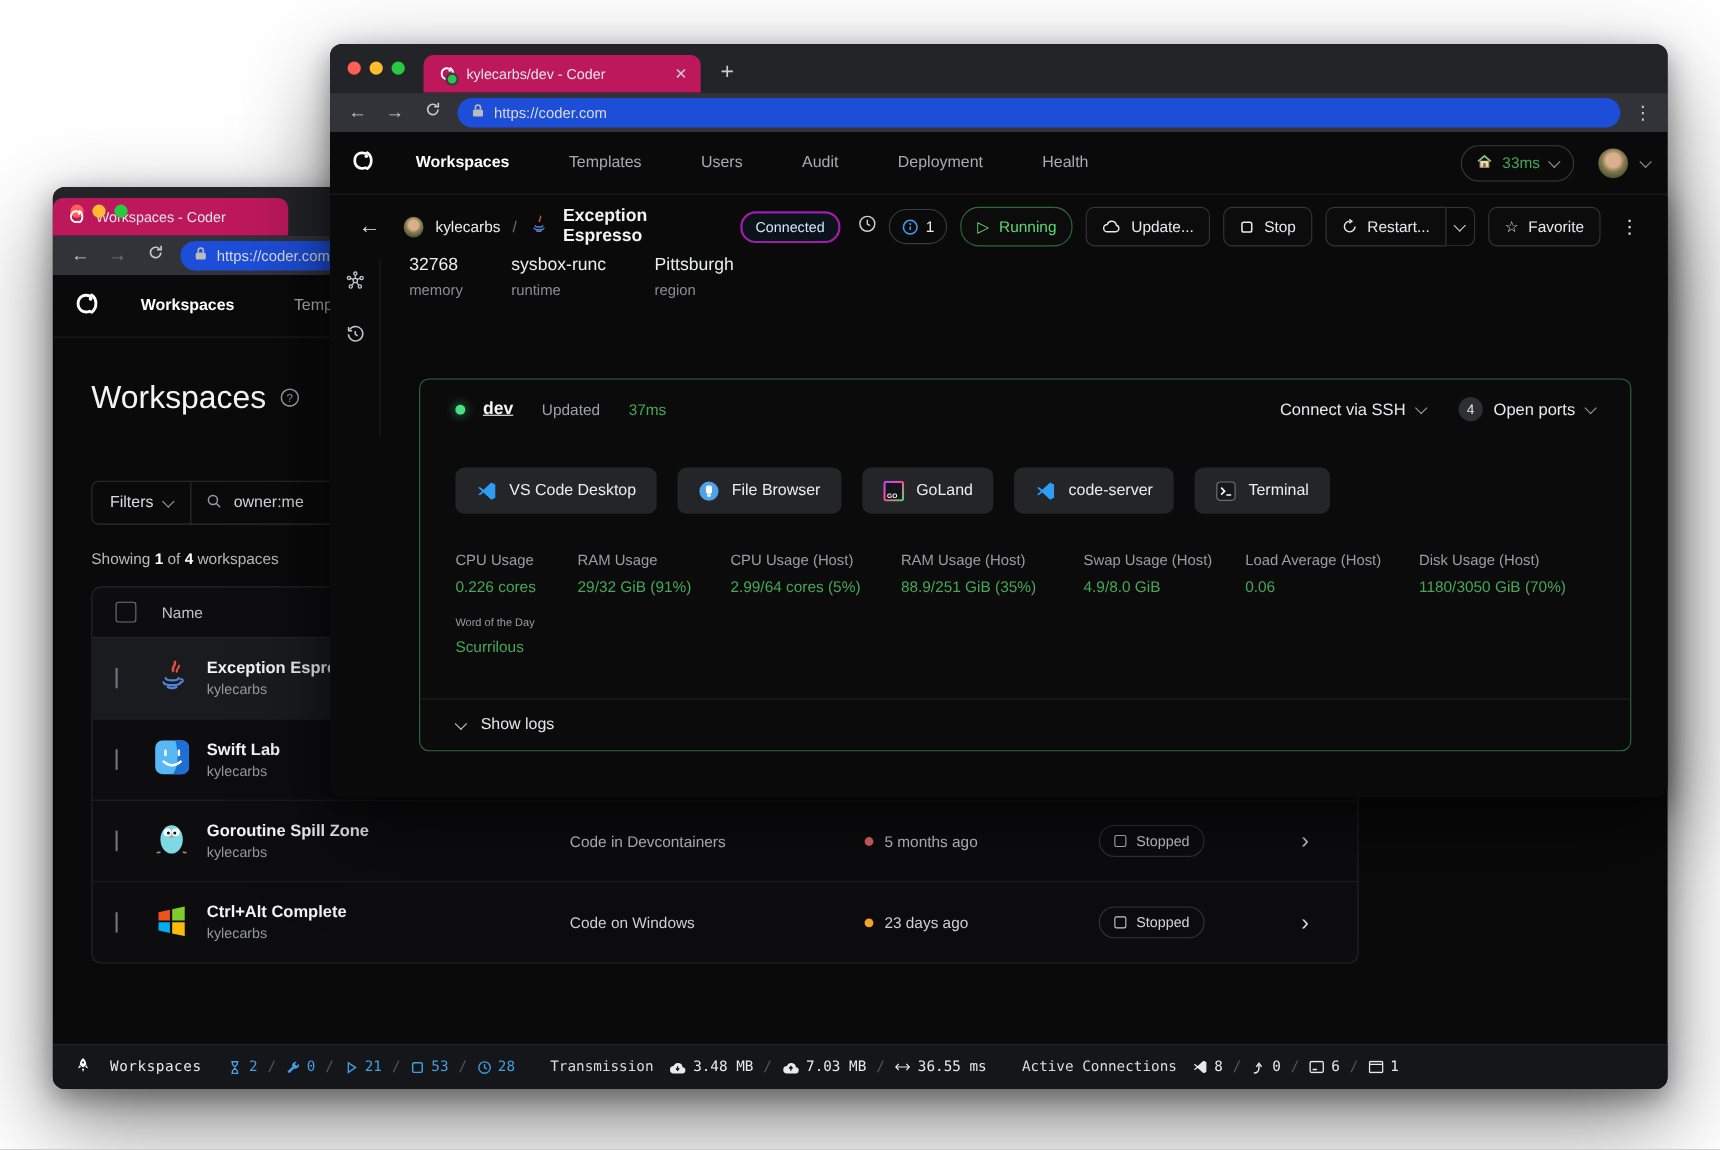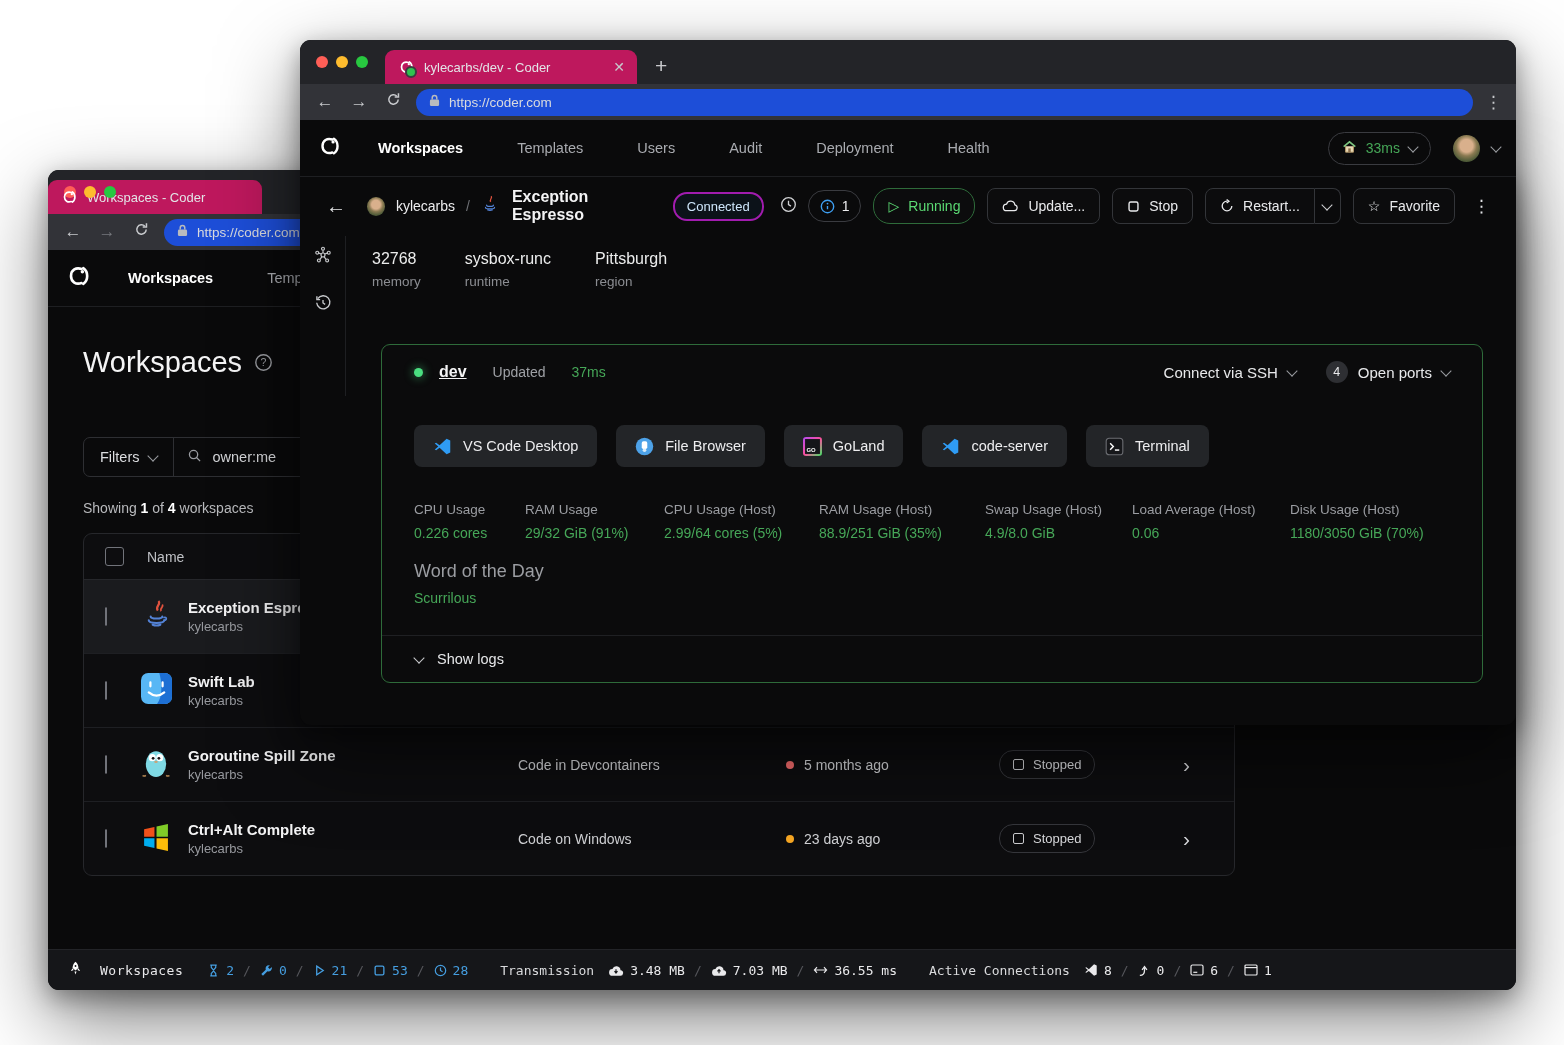--- a/index.html
+++ b/index.html
@@ -47,21 +47,21 @@
   .hdr-right{margin-left:auto;display:flex;align-items:center;gap:12px;}
   .btn{height:34px;border:1px solid #333539;border-radius:8px;display:flex;align-items:center;gap:9px;padding:0 14px;font-size:14px;color:#e9eaec;background:rgba(255,255,255,.01);}
   .pillbtn{border-radius:17px;}
   .running{color:#5bd973;border-color:#2e6b3a;}
   .split{display:flex;}
   .split .main{border-radius:8px 0 0 8px;}
   .split .seg{height:34px;width:25px;border:1px solid #333539;border-left:none;border-radius:0 8px 8px 0;display:flex;align-items:center;justify-content:center;color:#cfd0d3;}
   .infopill{height:30px;border:1px solid #3a3b40;border-radius:16px;display:flex;align-items:center;gap:7px;padding:0 11px;font-size:14px;color:#ececee;}
 
   .rail{position:absolute;left:0;top:196px;width:45px;height:150px;border-right:1px solid #1e1f22;display:flex;flex-direction:column;align-items:center;gap:26px;padding-top:10px;color:#c6c8cb;}
-  .meta{position:absolute;left:72px;top:210px;display:flex;gap:44px;}
+  .meta{position:absolute;left:72px;top:192px;display:flex;gap:44px;}
   .meta .v{font-size:16px;color:#eceded;}
   .meta .l{font-size:13.5px;color:#8b8d92;margin-top:6px;}
 
   
   .card{position:absolute;left:81px;top:304px;width:1100px;height:337px;border:1px solid #2e6b3a;border-radius:9px;background:#0b0b0c;}
   .card-head{position:absolute;top:16px;left:32px;right:32px;display:flex;align-items:center;}
   .devdot{width:9px;height:9px;border-radius:50%;background:#4ade80;box-shadow:0 0 9px 2px rgba(74,222,128,.35);margin-right:16px;}
   .agentname{font-size:16px;font-weight:700;color:#f4f4f5;margin-right:26px;text-decoration:underline;}
   .updated{font-size:14px;color:#9fa1a6;margin-right:26px;}
   .greentxt{color:#46a758;}
@@ -675,21 +675,21 @@
           <div class="sl">Load Average (Host)</div>
           <div class="sv">0.06</div>
         </div>
         <div class="stat">
           <div class="sl">Disk Usage (Host)</div>
           <div class="sv">1180/3050 GiB (70%)</div>
         </div>
       </div>
 
       <div class="word">
-        <div class="sl" style="font-size:18px;color:#9b9da2;margin-bottom:8px">Word of the Day</div>
+        <div class="sl" style="font-size:10px;color:#9b9da2;margin-bottom:8px">Word of the Day</div>
         <div class="sv" style="font-size:14px;color:#46a758">Scurrilous</div>
       </div>
 
       <div class="carddiv"></div>
       <div class="logs">
         <span class="cv" style="color:#c9cacd"></span>
         <span>Show logs</span>
       </div>
     </div>
   </section>

